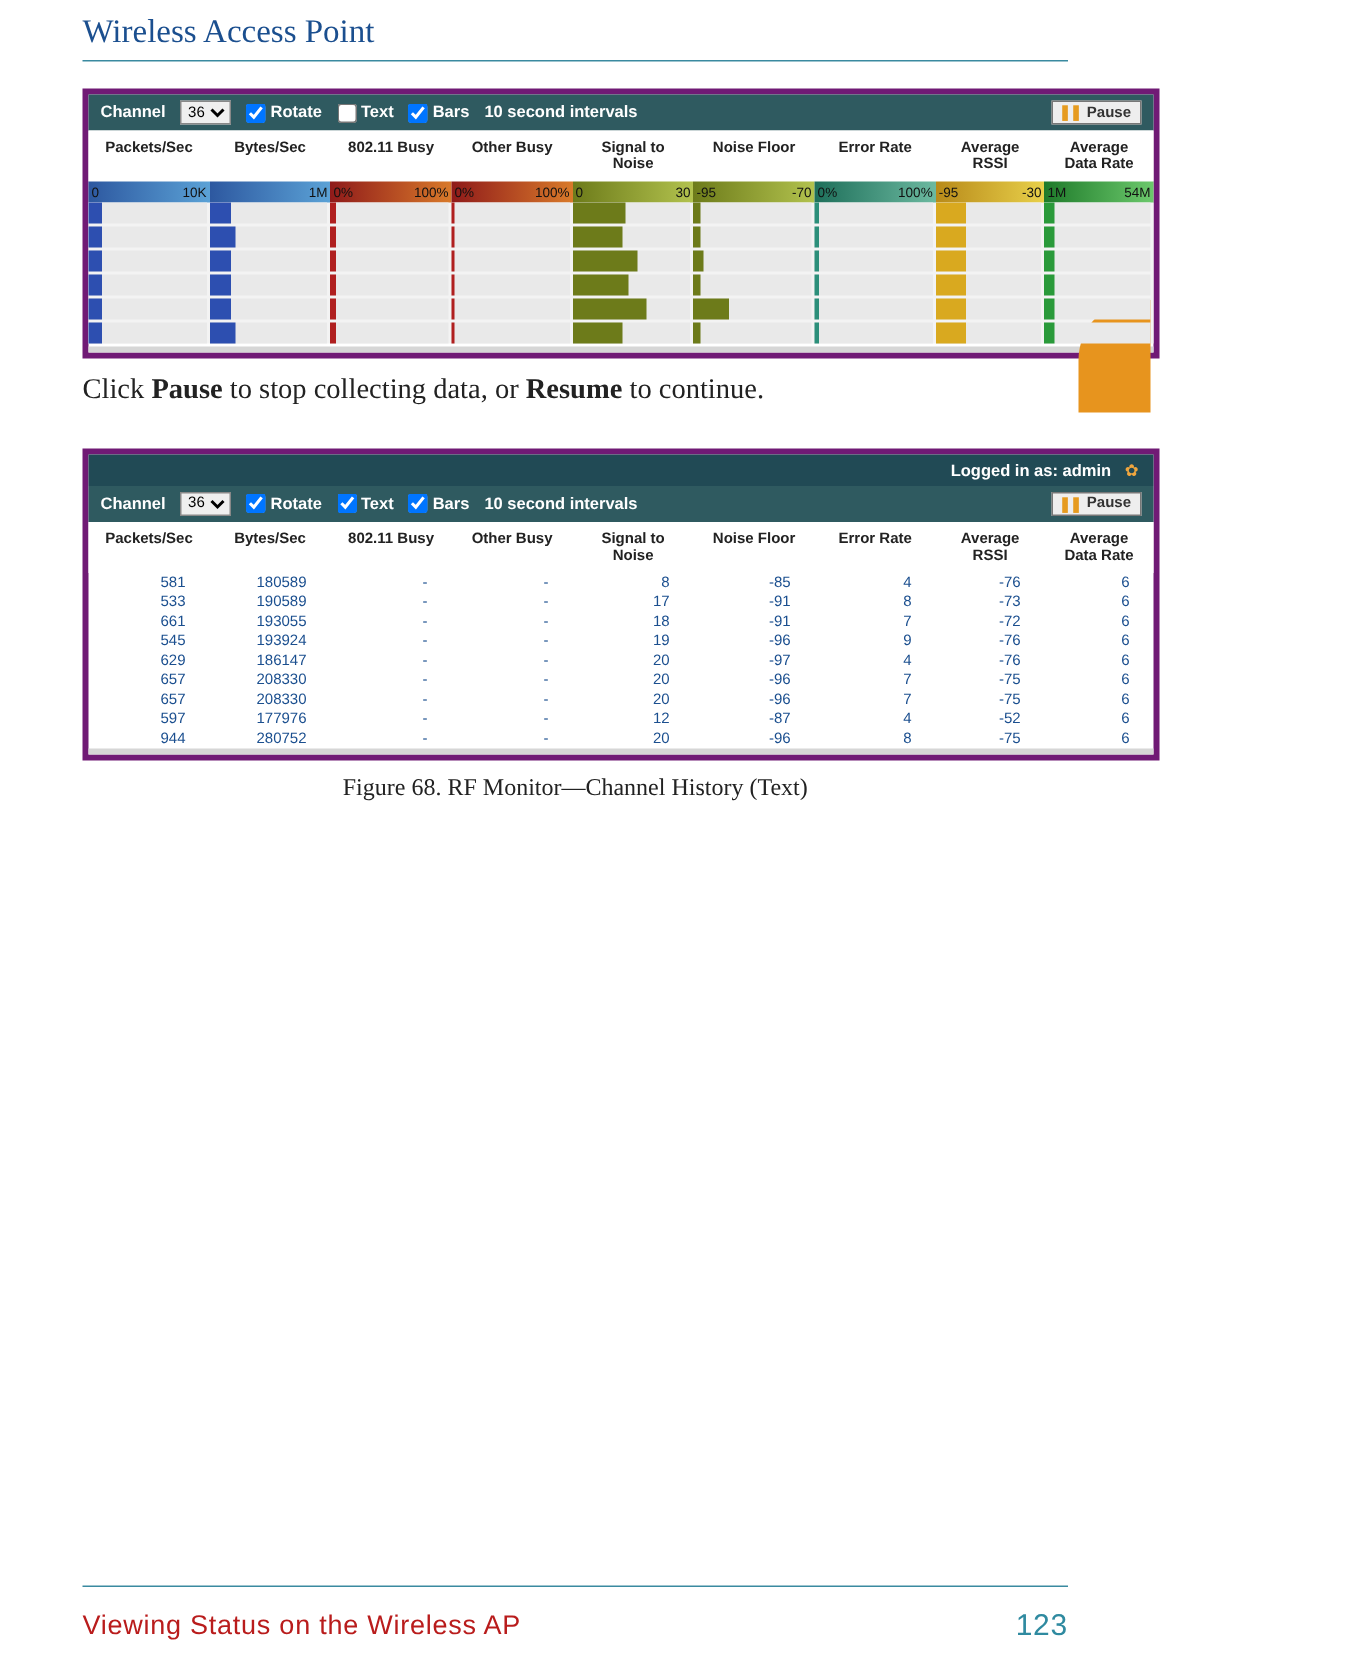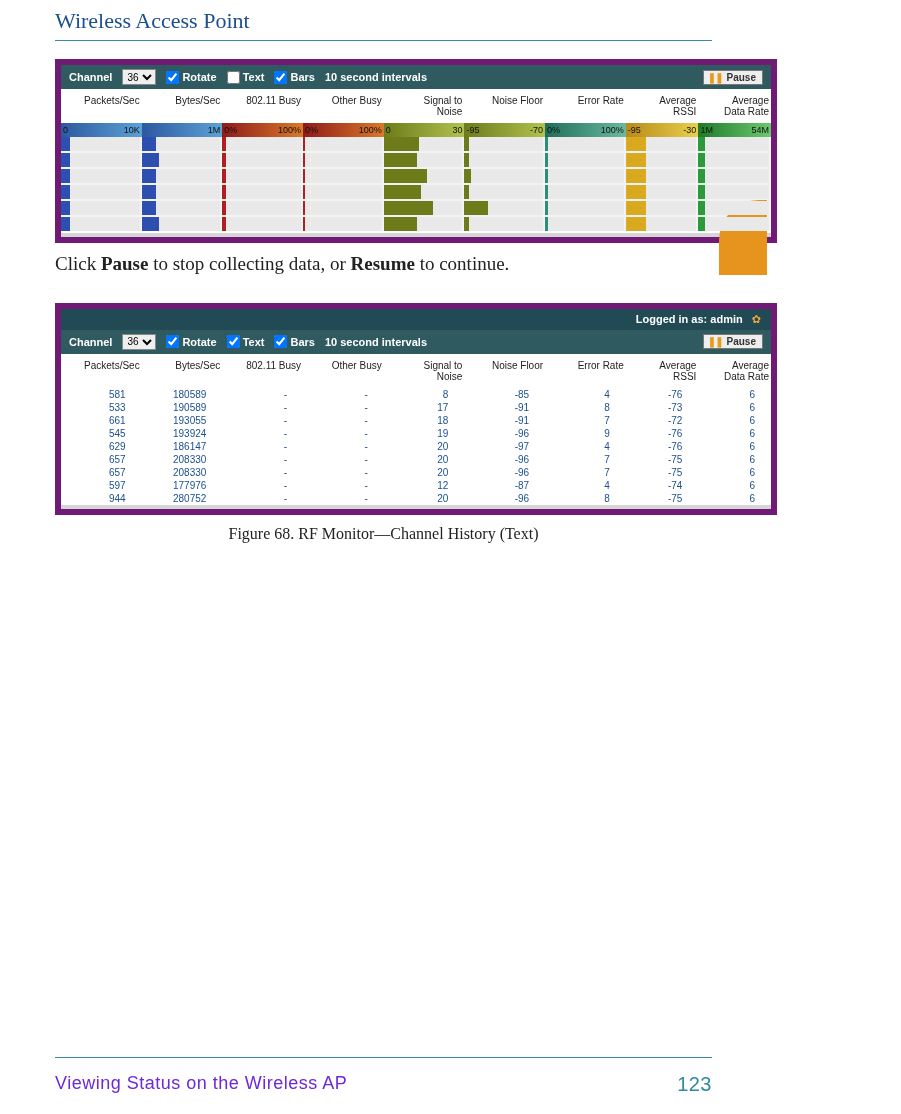--- a/index.html
+++ b/index.html
@@ -36,21 +36,21 @@
     height: 75px;
     background: #e7941e;
     border-top-left-radius: 40px 40px;
     border-bottom-left-radius: 0;
     border-top-right-radius: 0;
   }
 
   
   .shot {
     margin: 18px 0 6px 0;
-    border: 6px solid #701a75;
+    border: 4px solid #701a75;
     font-family: Arial, Helvetica, sans-serif;
     font-size: 10px;
     color: #222;
     width: 710px;
   }
   .shot .bar-top {
     background: #2f5a60;
     color: #fff;
     display: flex;
     align-items: center;
@@ -90,22 +90,22 @@
   }
   .shot .login-bar .gear { color: #f0a63e; margin-left: 6px; }
 
   .col-head-row {
     display: grid;
     grid-template-columns: 1fr 1fr 1fr 1fr 1fr 1fr 1fr 0.9fr 0.9fr;
     background: #fff;
     padding: 4px 0;
   }
   .col-head-row > div {
-    text-align: right;
-    font-weight: normal;
+    text-align: center;
+    font-weight: bold;
     font-size: 10px;
     line-height: 1.1;
     padding: 2px 2px;
   }
 
   
   .scale-row {
     display: grid;
     grid-template-columns: 1fr 1fr 1fr 1fr 1fr 1fr 1fr 0.9fr 0.9fr;
   }
@@ -189,21 +189,21 @@
   }
   .footer {
     position: absolute;
     left: 55px; right: 55px;
     bottom: 18px;
     display: flex;
     justify-content: space-between;
     font-family: Arial, Helvetica, sans-serif;
     letter-spacing: 0.5px;
   }
-  .footer .section { color: #6d28d9; font-size: 18px; }
+  .footer .section { color: #b91c1c; font-size: 18px; }
   .footer .page-num { color: #2f8aa0; font-size: 20px; }
 </style>
 </head>
 <body>
 
 <div class="page">
   <div class="header-title">Wireless Access Point</div>
   <hr class="top-rule">
 
   <div class="side-tab"></div>
@@ -587,21 +587,21 @@
           <div>6</div>
         </div>
         <div class="txt-row">
           <div>597</div>
           <div>177976</div>
           <div>-</div>
           <div>-</div>
           <div>12</div>
           <div>-87</div>
           <div>4</div>
-          <div>-74</div>
+          <div>-52</div>
           <div>6</div>
         </div>
         <div class="txt-row">
           <div>944</div>
           <div>280752</div>
           <div>-</div>
           <div>-</div>
           <div>20</div>
           <div>-96</div>
           <div>8</div>

